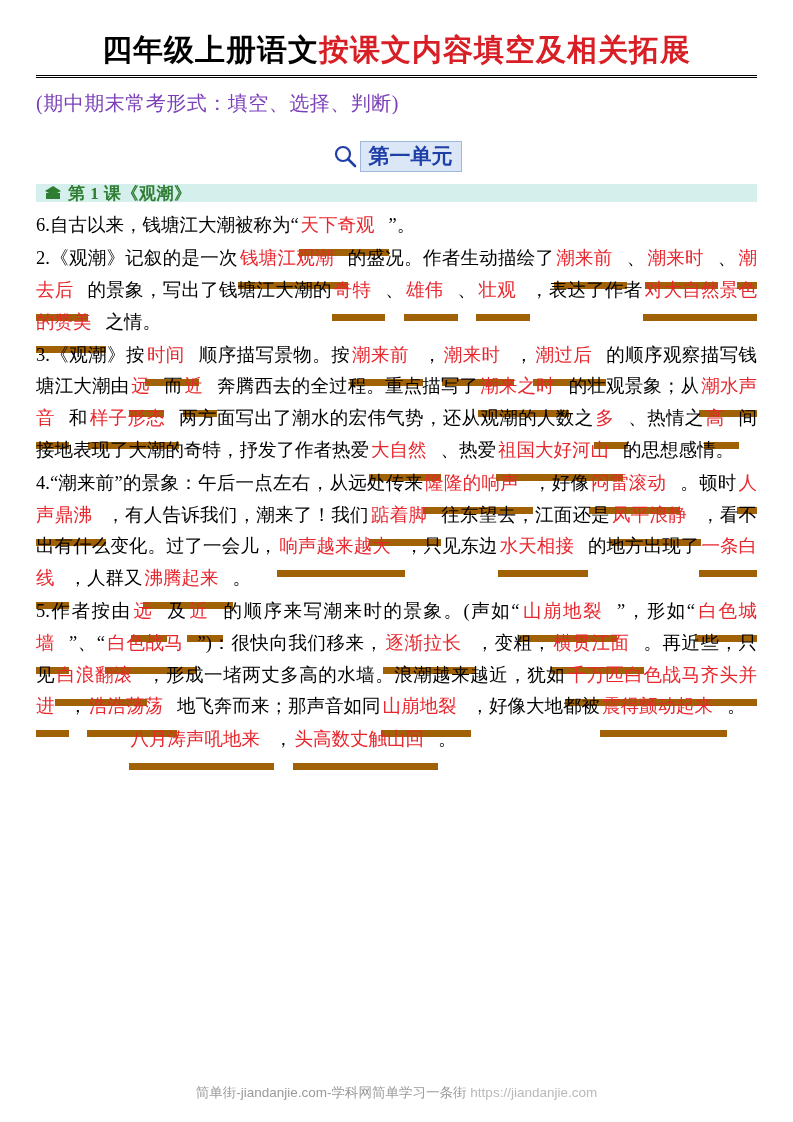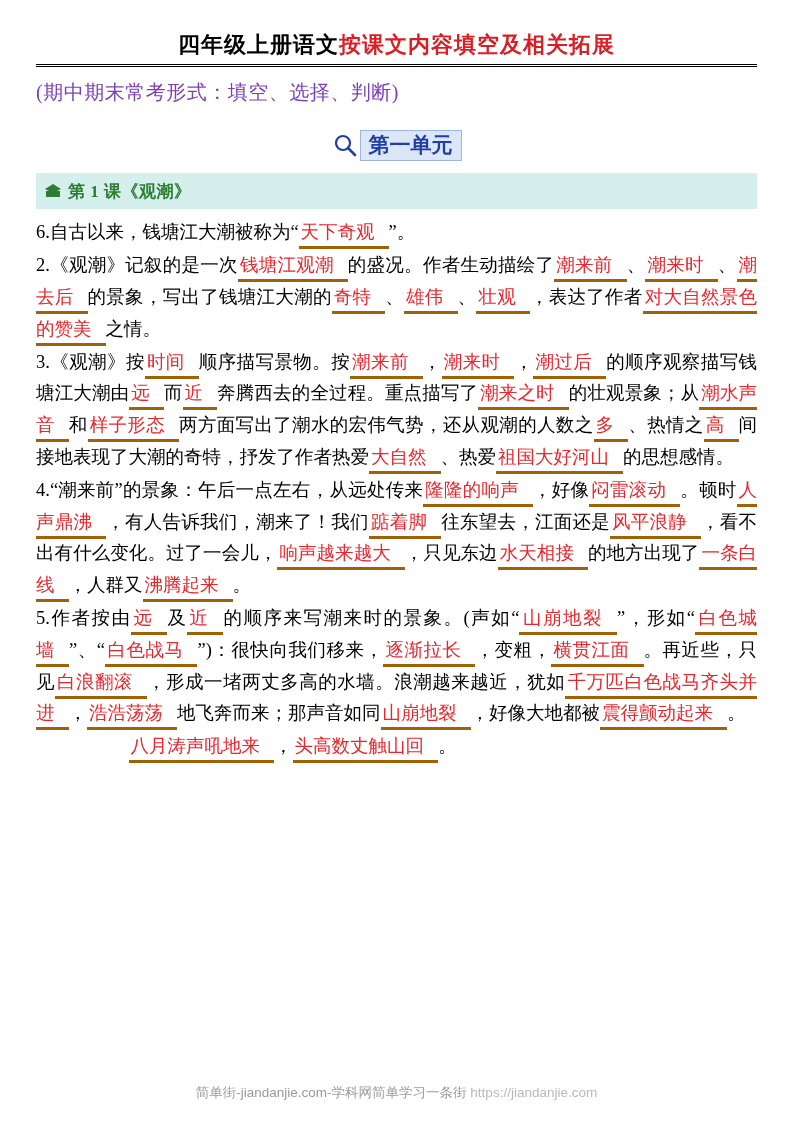--- a/index.html
+++ b/index.html
@@ -19,21 +19,21 @@
     width: 793px;
     height: 1122px;
     box-sizing: border-box;
     padding: 30px 36px 0 36px;
     position: relative;
   }
 
   
   .title-row {
     text-align: center;
-    font-size: 22px;
+    font-size: 30px;
     font-weight: bold;
     letter-spacing: 1px;
     padding-bottom: 4px;
     border-bottom: 3px double #000;
     white-space: nowrap;
   }
   .title-black { color: #000; }
   .title-red { color: #d81f26; }
 
   .subtitle {
@@ -63,21 +63,21 @@
     background: #dbe6f7;
     border: 1px solid #9fb6dd;
     padding: 1px 8px 2px 8px;
     line-height: 1.25;
   }
 
   
   .lesson-band {
     margin-top: 12px;
     background: #d5f0ec;
-    height: 36px;
+    height: 18px;
     display: flex;
     align-items: center;
     padding-left: 8px;
     gap: 6px;
   }
   .lesson-icon {
     width: 18px;
     height: 18px;
     position: relative;
     flex: 0 0 auto;
@@ -98,22 +98,22 @@
     text-align: justify;
   }
   .content p {
     margin: 0 0 1px 0;
   }
   .content p.indented {
     text-indent: 2em;
   }
   .ans {
     color: #e8262d;
-    border-bottom: 3px solid #a16207;
-    padding: 0 14px 4px 2px;
+    border-bottom: 7px solid #a16207;
+    padding: 0 14px 14px 2px;
     text-decoration: none;
   }
   .blue { color: #2b4bdb; }
 
   
   .footer {
     position: absolute;
     left: 0;
     right: 0;
     bottom: 20px;

